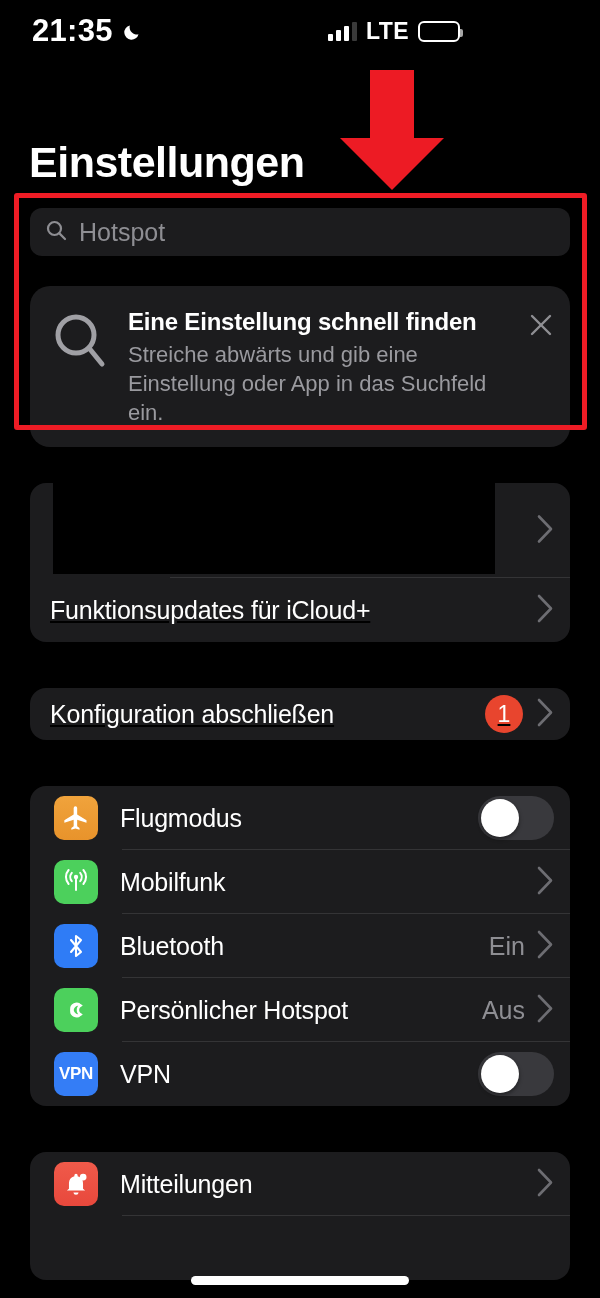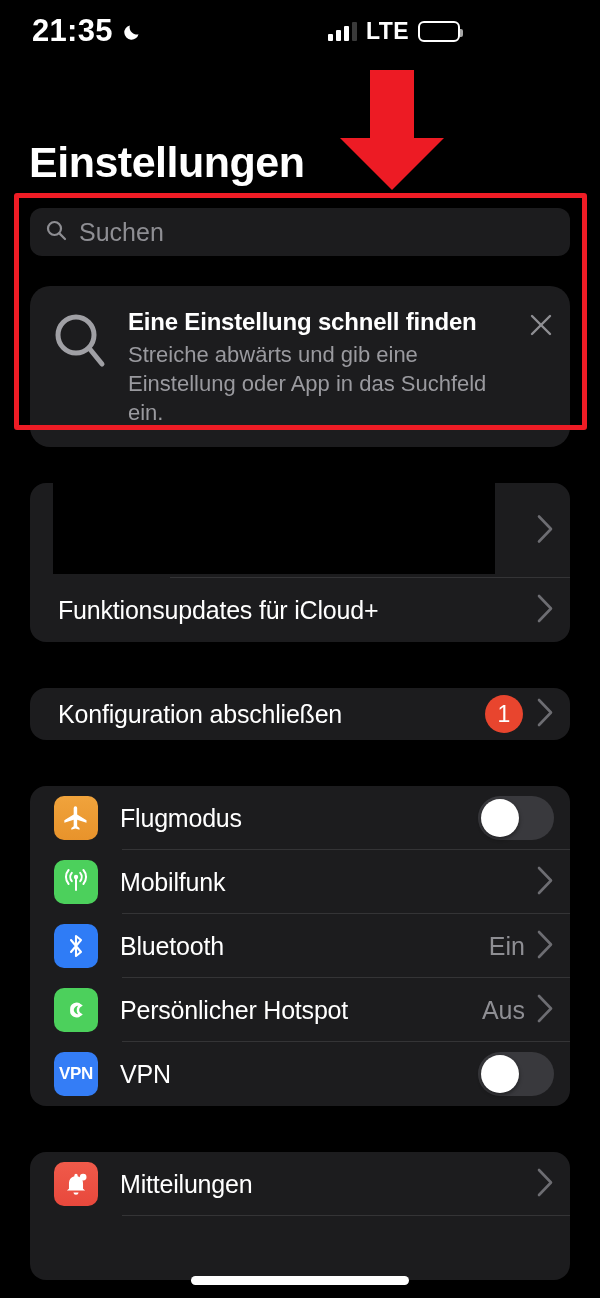--- a/index.html
+++ b/index.html
@@ -76,21 +76,21 @@
   .gap-lg { height:46px; }
   .gap-md { height:36px; }
 
   .row {
     display:flex; align-items:center; height:64px; padding:0 16px 0 24px;
     position:relative;
   }
   .row .sep {
     position:absolute; left:92px; right:0; bottom:0; height:1px; background:#343436;
   }
-  .row.noicon { padding-left:28px; }
+  .row.noicon { padding-left:20px;text-decoration:underline; }
   .row .label { color:#fff; font-size:25px; flex:1 1 auto; letter-spacing:-0.2px; }
   .row .value { color:#8e8e93; font-size:25px; margin-right:12px; }
   .chev { color:#6d6d72; }
 
   .ico {
     width:44px; height:44px; border-radius:10px; margin-right:22px;
     display:flex; align-items:center; justify-content:center; flex:0 0 auto;
   }
   .ico-airplane { background:linear-gradient(#f0a33c,#e8932b); }
   .ico-wifi     { background:#1f7cf2; }
@@ -170,21 +170,21 @@
 
   <div class="content">
 
     <div class="searchbar">
       <span>
         <svg width="24" height="24" viewBox="0 0 24 24" fill="none" stroke="#8e8e93" stroke-width="2.2">
           <circle cx="10.5" cy="10.5" r="6.5"></circle>
             <line x1="15.4" y1="15.4" x2="21" y2="21" stroke-linecap="round"></line>
         </svg>
       </span>
-      <span class="ph">Suchen</span>
+      <span class="ph">Hotspot</span>
     </div>
 
     <div class="tipcard">
       <span class="tip-icon">
         <svg width="56" height="58" viewBox="0 0 56 58" fill="none" stroke="#a0a0a5" stroke-width="5">
           <circle cx="24" cy="23" r="18"></circle>
             <line x1="37" y1="36" x2="50" y2="52" stroke-linecap="round"></line>
         </svg>
       </span>
       <span class="tip-text">

